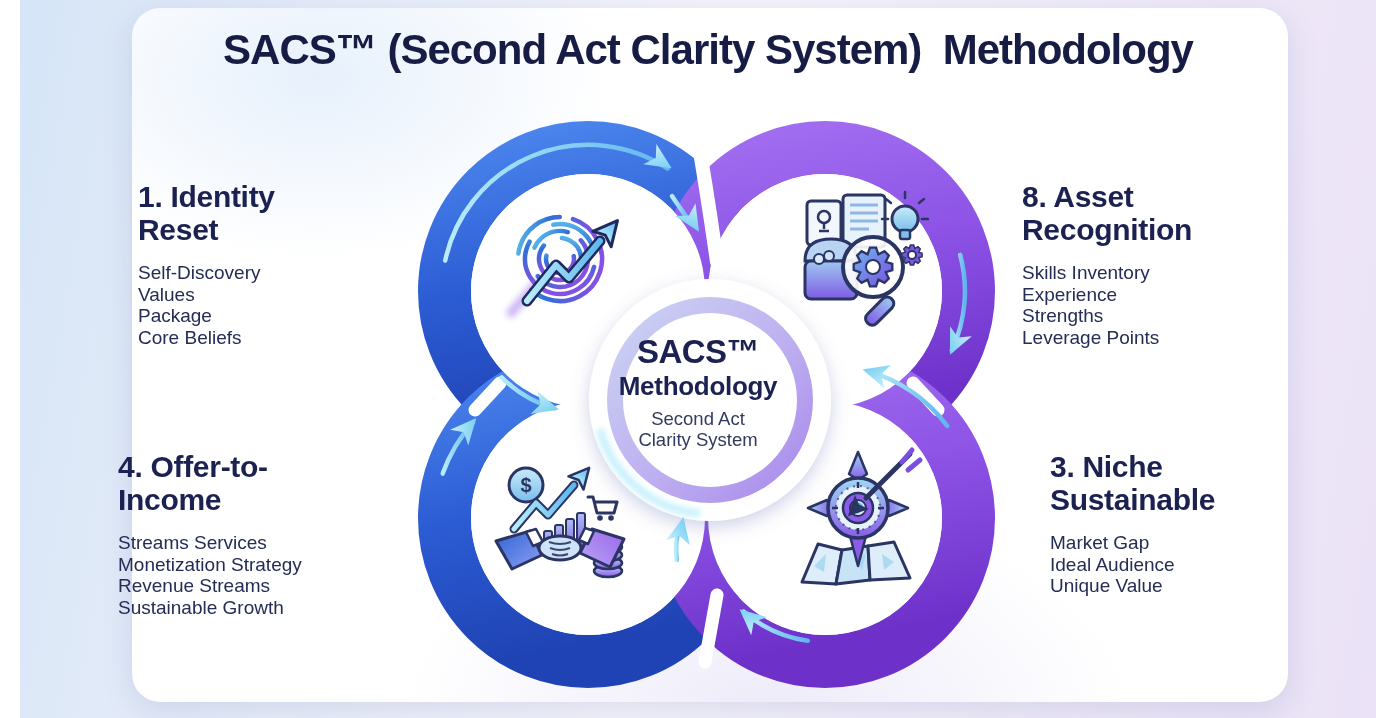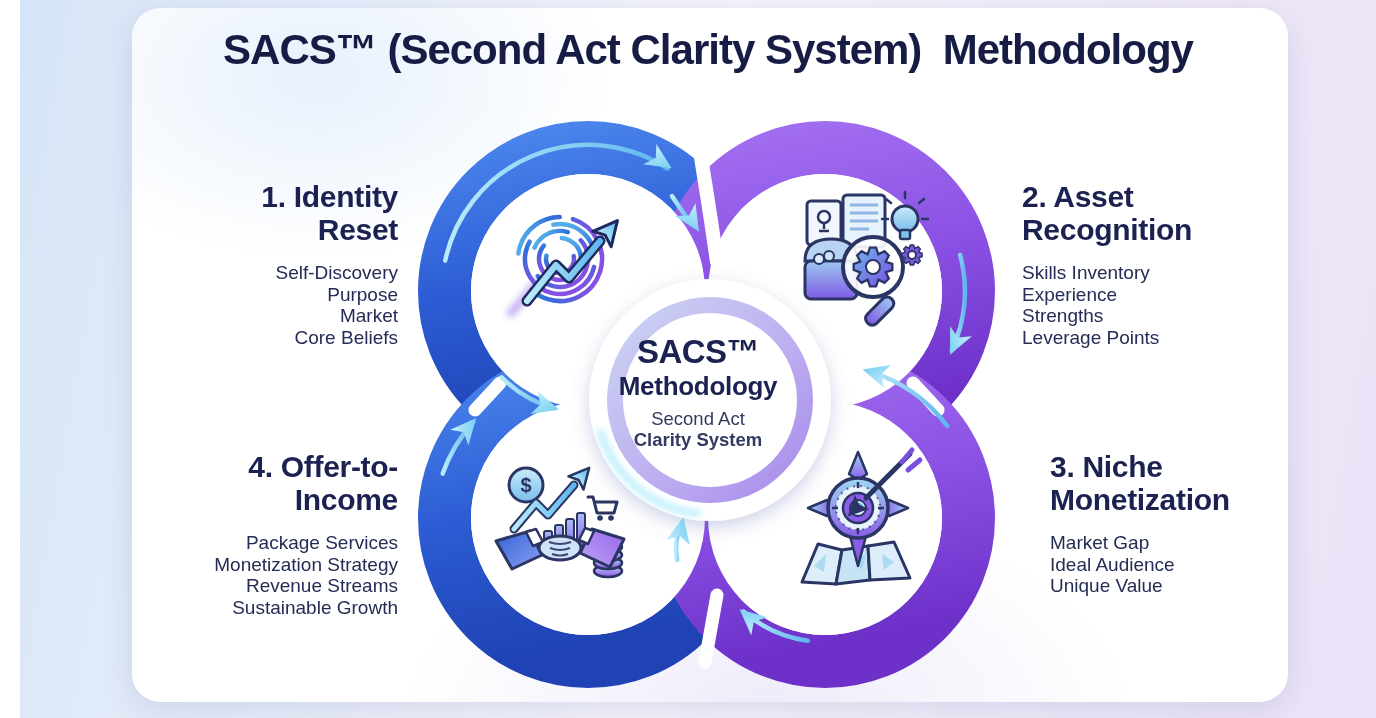--- a/index.html
+++ b/index.html
@@ -11,31 +11,31 @@
       radial-gradient(ellipse 420px 260px at 16% 10%,rgba(211,228,249,.55),transparent 70%),
       radial-gradient(ellipse 520px 300px at 55% 102%,rgba(226,221,245,.6),transparent 70%),
       #ffffff;
     box-shadow:0 8px 30px rgba(90,105,170,.18);}
   .title{position:absolute;left:0;top:24px;width:1376px;text-align:center;
     font-size:42px;line-height:52px;font-weight:800;letter-spacing:-1px;color:#161c44;white-space:pre;}
   .diagram-svg{position:absolute;left:0;top:0;width:1376px;height:718px;pointer-events:none;}
   .quad{position:absolute;color:#1b2150;}
   .quad .q-head{font-size:30px;line-height:33px;font-weight:800;letter-spacing:-.3px;color:#1b2150;}
   .quad .q-items{margin-top:16px;font-size:19px;line-height:21.5px;font-weight:500;color:#252c55;}
-  .align-right{text-align:right;}
+  .align-right{}
   .align-left{text-align:left;}
   .q1{left:118px;top:180px;width:260px;}
   .q2{left:1002px;top:180px;width:280px;}
   .q3{left:1030px;top:450px;width:280px;}
   .q4{left:98px;top:450px;width:280px;}
   .center-badge{position:absolute;left:588px;top:334px;width:180px;text-align:center;color:#1b2150;}
   .cb-brand{font-size:33px;line-height:36px;font-weight:800;letter-spacing:-.5px;}
   .cb-method{font-size:26px;line-height:29px;font-weight:800;letter-spacing:-.3px;margin-top:2px;}
   .cb-sub{font-size:18.5px;line-height:21px;font-weight:500;color:#333a60;margin-top:7px;}
-  .cb-sub2{font-size:18.5px;line-height:21px;font-weight:700;color:#333a60;}
+  .cb-sub2{font-size:18.5px;line-height:21px;font-weight:400;color:#333a60;}
 </style>
 </head>
 <body>
 
 <div class="stage">
   <div class="card"></div>
 
   <div class="title">SACS™ (Second Act Clarity System)  Methodology</div>
 
   <svg class="diagram-svg" viewBox="0 0 1376 718">
@@ -299,58 +299,58 @@
     </g>
   </svg>
 
   <div class="quad q1 align-right">
     <div class="q-head">
       <div>1. Identity</div>
       <div>Reset</div>
     </div>
     <div class="q-items">
       <div>Self-Discovery</div>
-      <div>Purpose</div>
-      <div>Market</div>
+      <div>Values</div>
+      <div>Package</div>
       <div>Core Beliefs</div>
     </div>
   </div>
 
   <div class="quad q2 align-left">
     <div class="q-head">
-      <div>2. Asset</div>
+      <div>8. Asset</div>
       <div>Recognition</div>
     </div>
     <div class="q-items">
       <div>Skills Inventory</div>
       <div>Experience</div>
       <div>Strengths</div>
       <div>Leverage Points</div>
     </div>
   </div>
 
   <div class="quad q3 align-left">
     <div class="q-head">
       <div>3. Niche</div>
-      <div>Monetization</div>
+      <div>Sustainable</div>
     </div>
     <div class="q-items">
       <div>Market Gap</div>
       <div>Ideal Audience</div>
       <div>Unique Value</div>
     </div>
   </div>
 
   <div class="quad q4 align-right">
     <div class="q-head">
       <div>4. Offer-to-</div>
       <div>Income</div>
     </div>
     <div class="q-items">
-      <div>Package Services</div>
+      <div>Streams Services</div>
       <div>Monetization Strategy</div>
       <div>Revenue Streams</div>
       <div>Sustainable Growth</div>
     </div>
   </div>
 
   <div class="center-badge">
     <div class="cb-brand">SACS™</div>
     <div class="cb-method">Methodology</div>
     <div class="cb-sub">Second Act</div>

